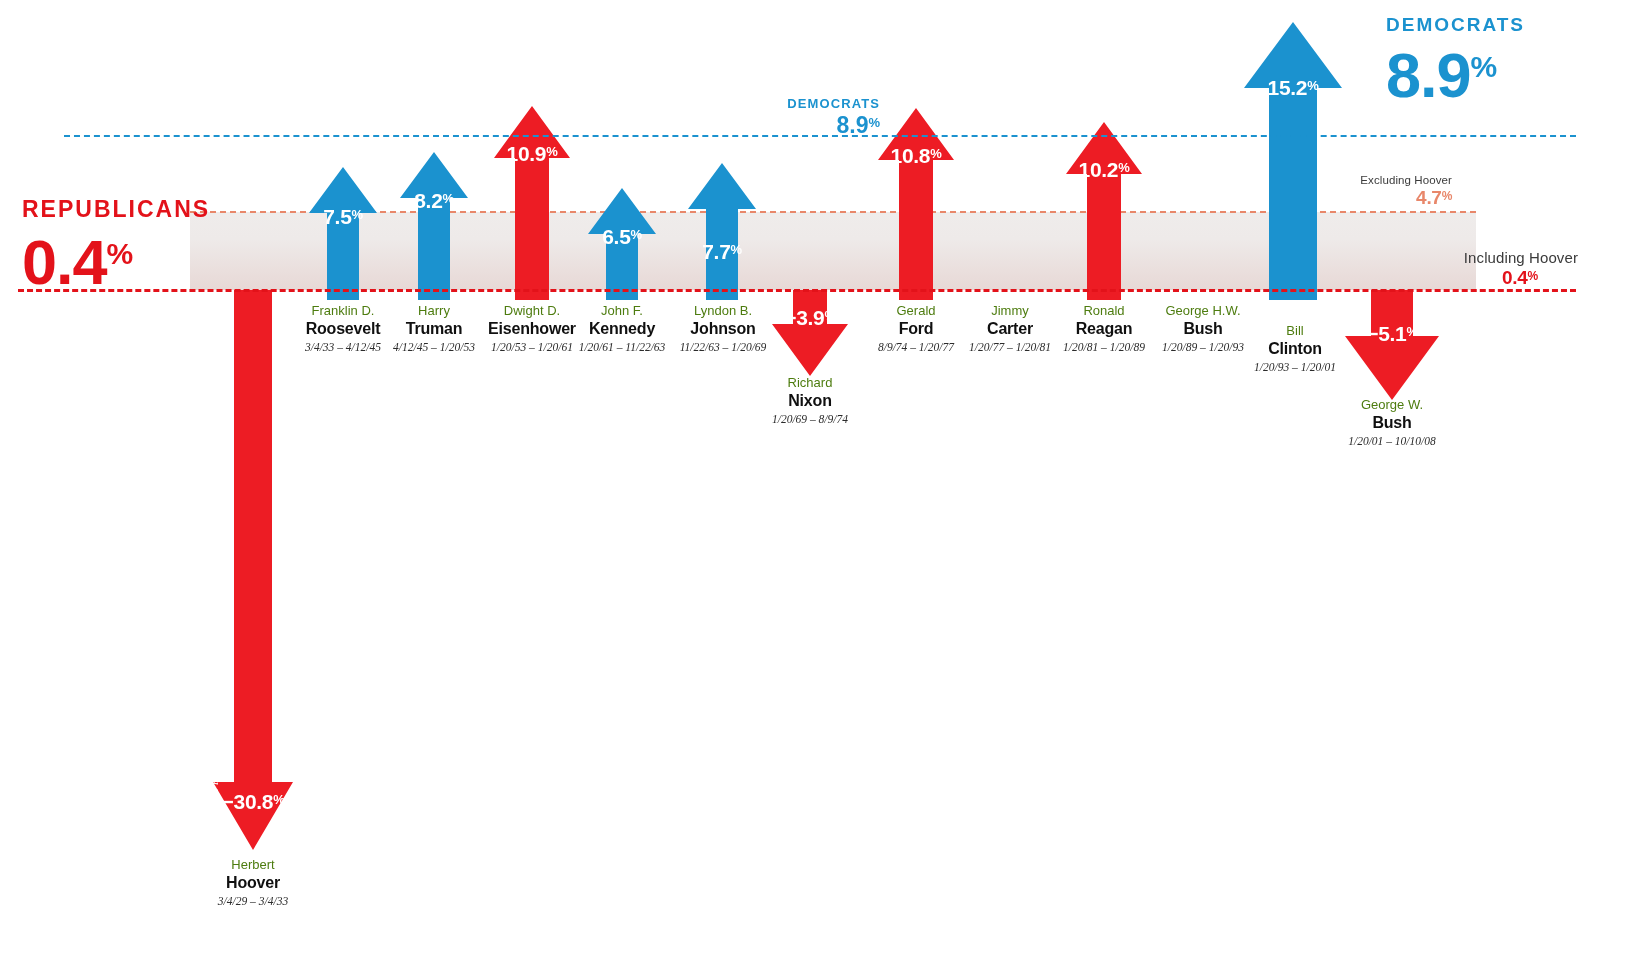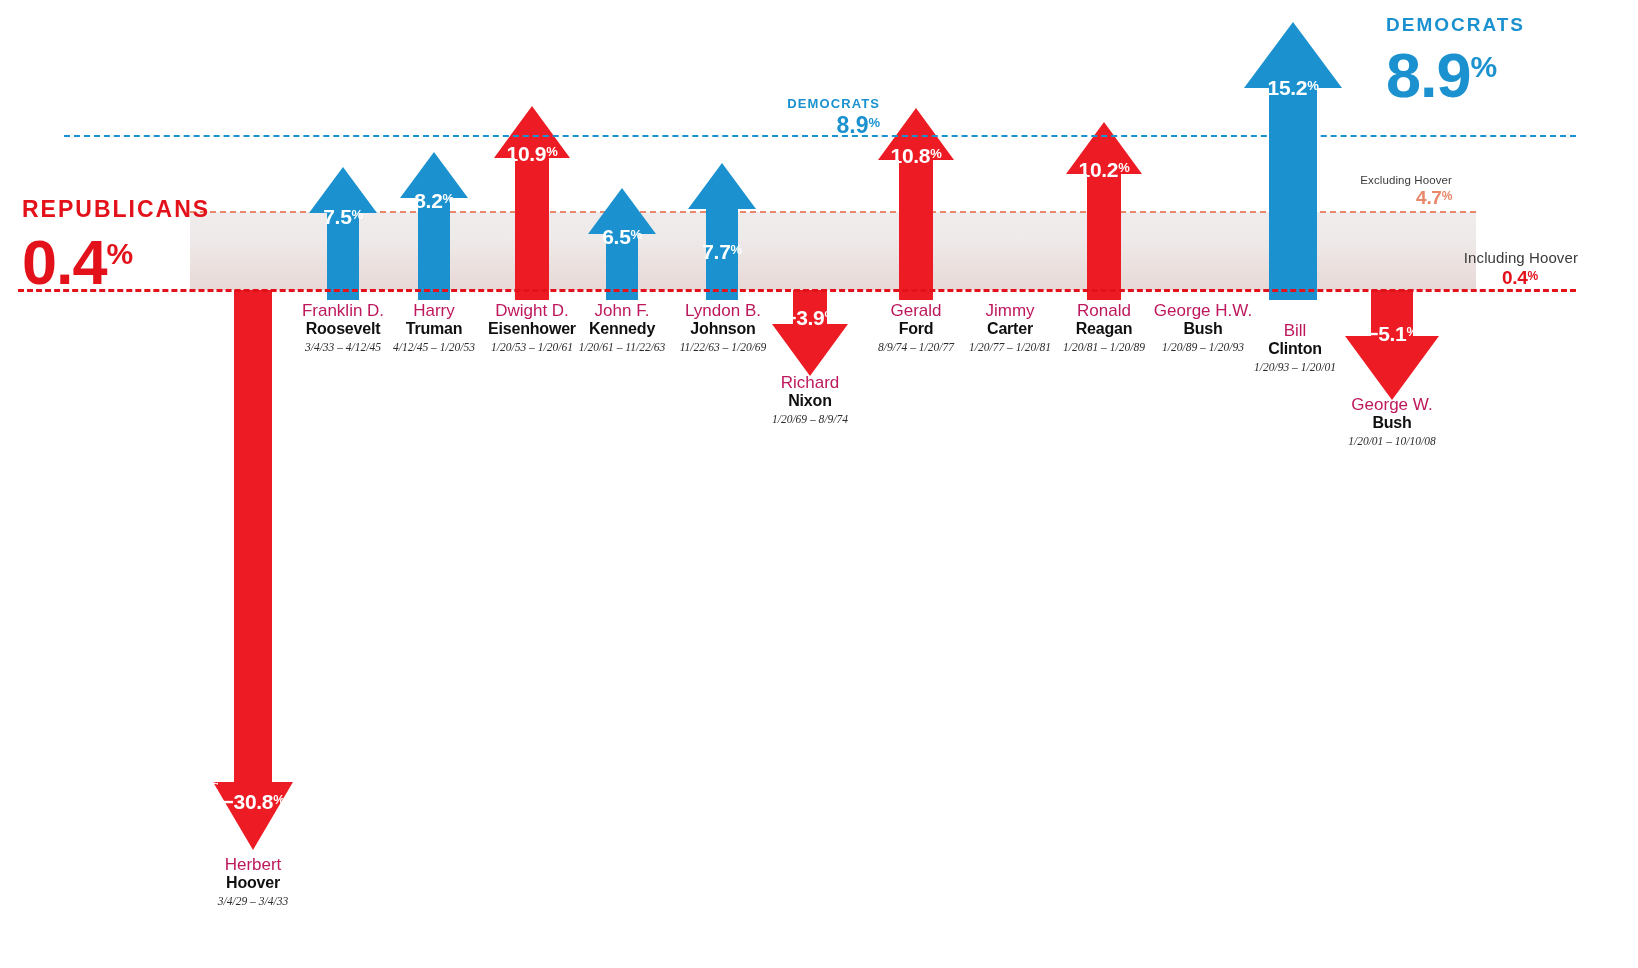--- a/index.html
+++ b/index.html
@@ -68,21 +68,21 @@
   .arrow{position:absolute;left:0;top:0;}
   .val{
     position:absolute;color:#ffffff;font-weight:bold;
     font-size:21px;white-space:nowrap;letter-spacing:-.3px;
     text-align:center;
   }
   .val .pct{font-size:13px;vertical-align:5px;}
 
   
   .label{position:absolute;text-align:center;}
-  .label .first{color:#be185d;font-size:17px;line-height:15px;white-space:nowrap;}
+  .label .first{color:#4d7c0f;font-size:13px;line-height:15px;white-space:nowrap;}
   .label .last{color:#101010;font-weight:bold;font-size:16px;line-height:21px;white-space:nowrap;letter-spacing:-.2px;}
   .label .dates{
     color:#2b2b2b;font-family:"Liberation Serif",serif;font-style:italic;
     font-size:11.5px;line-height:14px;white-space:nowrap;margin-top:1px;
   }
 
   
   .hoover-note{
     position:absolute;left:226px;top:300px;width:480px;height:26px;
     transform-origin:0 0;transform:rotate(90deg);

